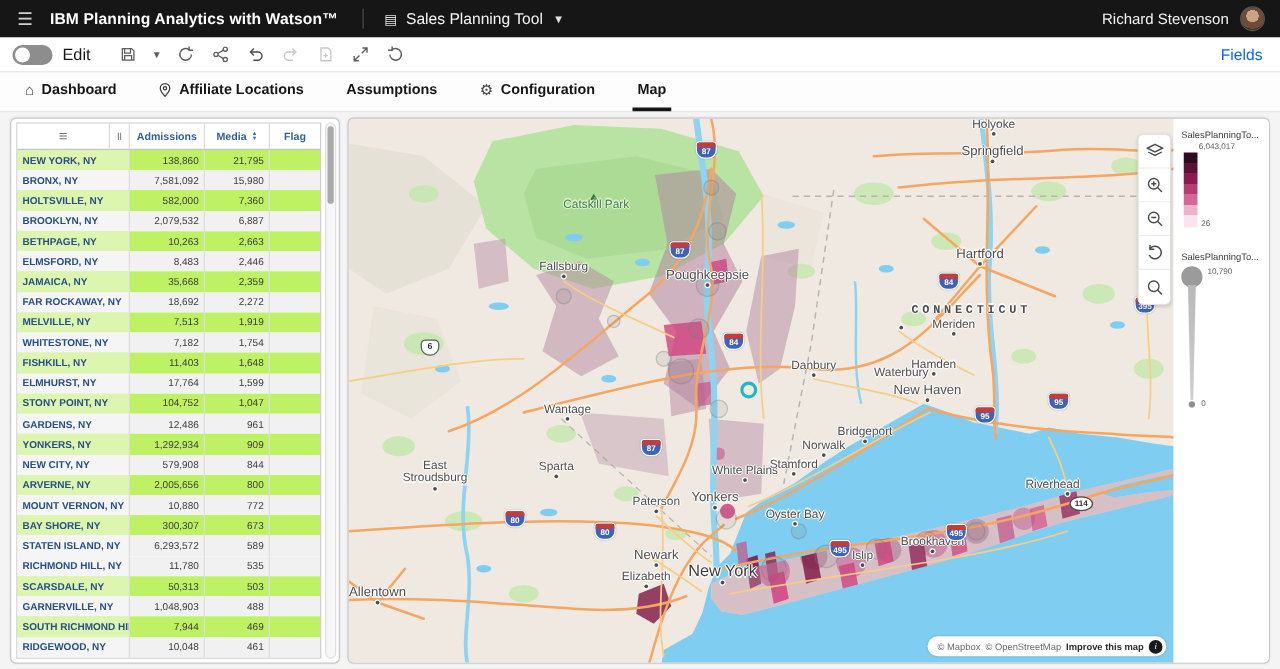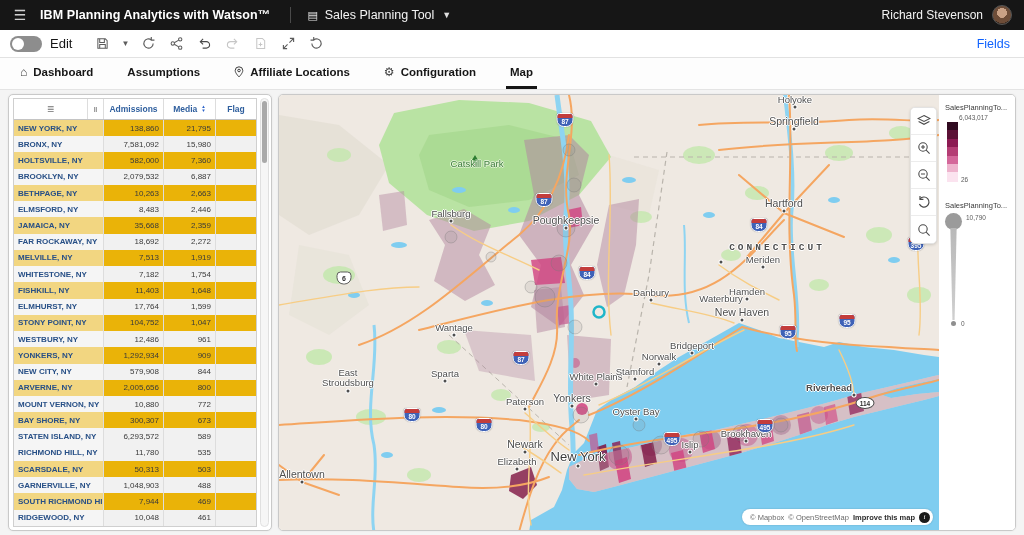--- a/index.html
+++ b/index.html
@@ -57,21 +57,21 @@
   .tcell { display:flex; align-items:center; border-right:1px solid #ddd; padding:0 4px; overflow:hidden; white-space:nowrap; }
   .c-name { flex:0 0 90px; }
   .c-adm  { flex:0 0 60px; justify-content:flex-end; }
   .c-med  { flex:0 0 52px; justify-content:flex-end; }
   .c-flag { flex:1; border-right:none; }
   .head .tcell { color:#2f5f9e; font-weight:bold; font-size:8.5px; justify-content:center; }
   .head .c-name { justify-content:space-between; padding:0; }
   .head .hmenu { flex:1; text-align:center; color:#6f6f6f; font-size:12px; }
   .head .hpin { flex:0 0 16px; border-left:1px solid #ddd; align-self:stretch; display:flex; align-items:center; justify-content:center; color:#8a8a8a; font-size:8px; }
   .sorticon { display:inline-flex; flex-direction:column; line-height:4px; font-size:4.5px; color:#2a62c9; margin-left:4px; }
-  .trow.odd  { background:#eab308; }
+  .trow.odd  { background:#bef264; }
   .trow.even { background:#f1f1f1; }
   .tcell.city { color:#274f86; font-weight:bold; background:rgba(250,250,250,.5); }
   .tcell.num { color:#3a3a3a; }
   .vscroll { position:absolute; right:2px; top:3px; bottom:3px; width:9px;
     background:#f6f6f6; border:1px solid #e0e0e0; border-radius:5px; }
   .vthumb { position:absolute; left:1px; right:1px; top:2px; height:62px; background:#a9a9a9; border-radius:4px; }
 
   
   .mapwrap { position:absolute; left:0; top:0; width:660px; height:437px; overflow:hidden; }
   .mapwrap svg { display:block; }
@@ -198,32 +198,32 @@
   <div class="sp"></div>
   <div class="fields">Fields</div>
 </div>
 
 <div class="tabs">
   <div class="tab">
     <span class="tic">⌂</span>
     <span>Dashboard</span>
   </div>
   <div class="tab">
-    <span>Assumptions</span>
-  </div>
-  <div class="tab">
     <span class="tic">
       <svg width="10" height="12" viewBox="0 0 10 12">
           <path d="M5 .8a3.8 3.8 0 0 1 3.8 3.8C8.8 7 5 11 5 11S1.2 7 1.2 4.6A3.8 3.8 0 0 1 5 .8z" fill="none" stroke="#3d3d3d" stroke-width="1"></path>
           <circle cx="5" cy="4.5" r="1.3" fill="none" stroke="#3d3d3d" stroke-width="1"></circle>
         </svg>
     </span>
     <span>Affiliate Locations</span>
   </div>
   <div class="tab">
+    <span>Assumptions</span>
+  </div>
+  <div class="tab">
     <span class="tic">⚙</span>
     <span>Configuration</span>
   </div>
   <div class="tab active">
     <span>Map</span>
   </div>
 </div>
 
 <div class="content">
 
@@ -321,21 +321,21 @@
             <div class="tcell c-med num">1,599</div>
             <div class="tcell c-flag num"></div>
           </div>
           <div class="trow odd">
             <div class="tcell c-name city">STONY POINT, NY</div>
             <div class="tcell c-adm num">104,752</div>
             <div class="tcell c-med num">1,047</div>
             <div class="tcell c-flag num"></div>
           </div>
           <div class="trow even">
-            <div class="tcell c-name city">WESTBURY, NY</div>
+            <div class="tcell c-name city">GARDENS, NY</div>
             <div class="tcell c-adm num">12,486</div>
             <div class="tcell c-med num">961</div>
             <div class="tcell c-flag num"></div>
           </div>
           <div class="trow odd">
             <div class="tcell c-name city">YONKERS, NY</div>
             <div class="tcell c-adm num">1,292,934</div>
             <div class="tcell c-med num">909</div>
             <div class="tcell c-flag num"></div>
           </div>
@@ -598,21 +598,21 @@
           <div class="mlabel town" style="left: 356px; top: 282px; text-align: center;">Stamford</div>
           <div class="mdot" style="left: 356px; top: 284px;"></div>
           <div class="mlabel town wrap" style="left: 69px; top: 294px;">East Stroudsburg</div>
           <div class="mdot" style="left: 69px; top: 296px;"></div>
           <div class="mlabel town" style="left: 246px; top: 312px;">Paterson</div>
           <div class="mdot" style="left: 246px; top: 314px;"></div>
           <div class="mlabel city" style="left: 293px; top: 309px;">Yonkers</div>
           <div class="mdot" style="left: 293px; top: 311px;"></div>
           <div class="mlabel town" style="left: 357px; top: 322px;">Oyster Bay</div>
           <div class="mdot" style="left: 357px; top: 324px;"></div>
-          <div class="mlabel town" style="left: 550px; top: 298px; font-weight: bold;">Riverhead</div>
+          <div class="mlabel town" style="left: 563px; top: 298px;">Riverhead</div>
           <div class="mdot" style="left: 575px; top: 300px;"></div>
           <div class="mlabel city" style="left: 246px; top: 355px;">Newark</div>
           <div class="mdot" style="left: 246px; top: 357px;"></div>
           <div class="mlabel town" style="left: 238px; top: 372px;">Elizabeth</div>
           <div class="mdot" style="left: 238px; top: 374px;"></div>
           <div class="mlabel city-lg" style="left: 299px; top: 369px;">New York</div>
           <div class="mdot" style="left: 299px; top: 371px;"></div>
           <div class="mlabel town" style="left: 411px; top: 355px;">Islip</div>
           <div class="mdot" style="left: 411px; top: 357px;"></div>
           <div class="mlabel town" style="left: 467px; top: 344px;">Brookhaven</div>

